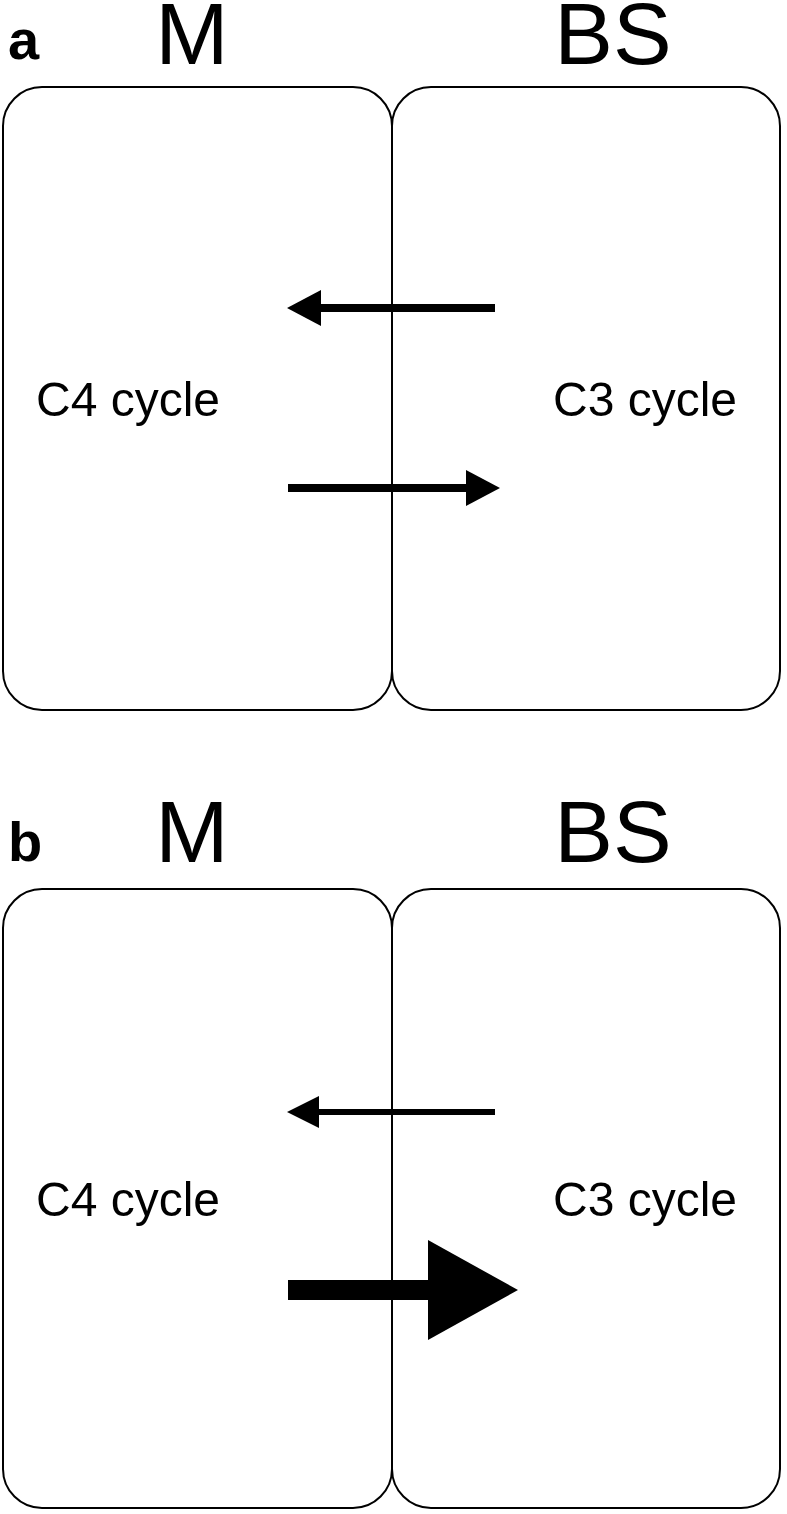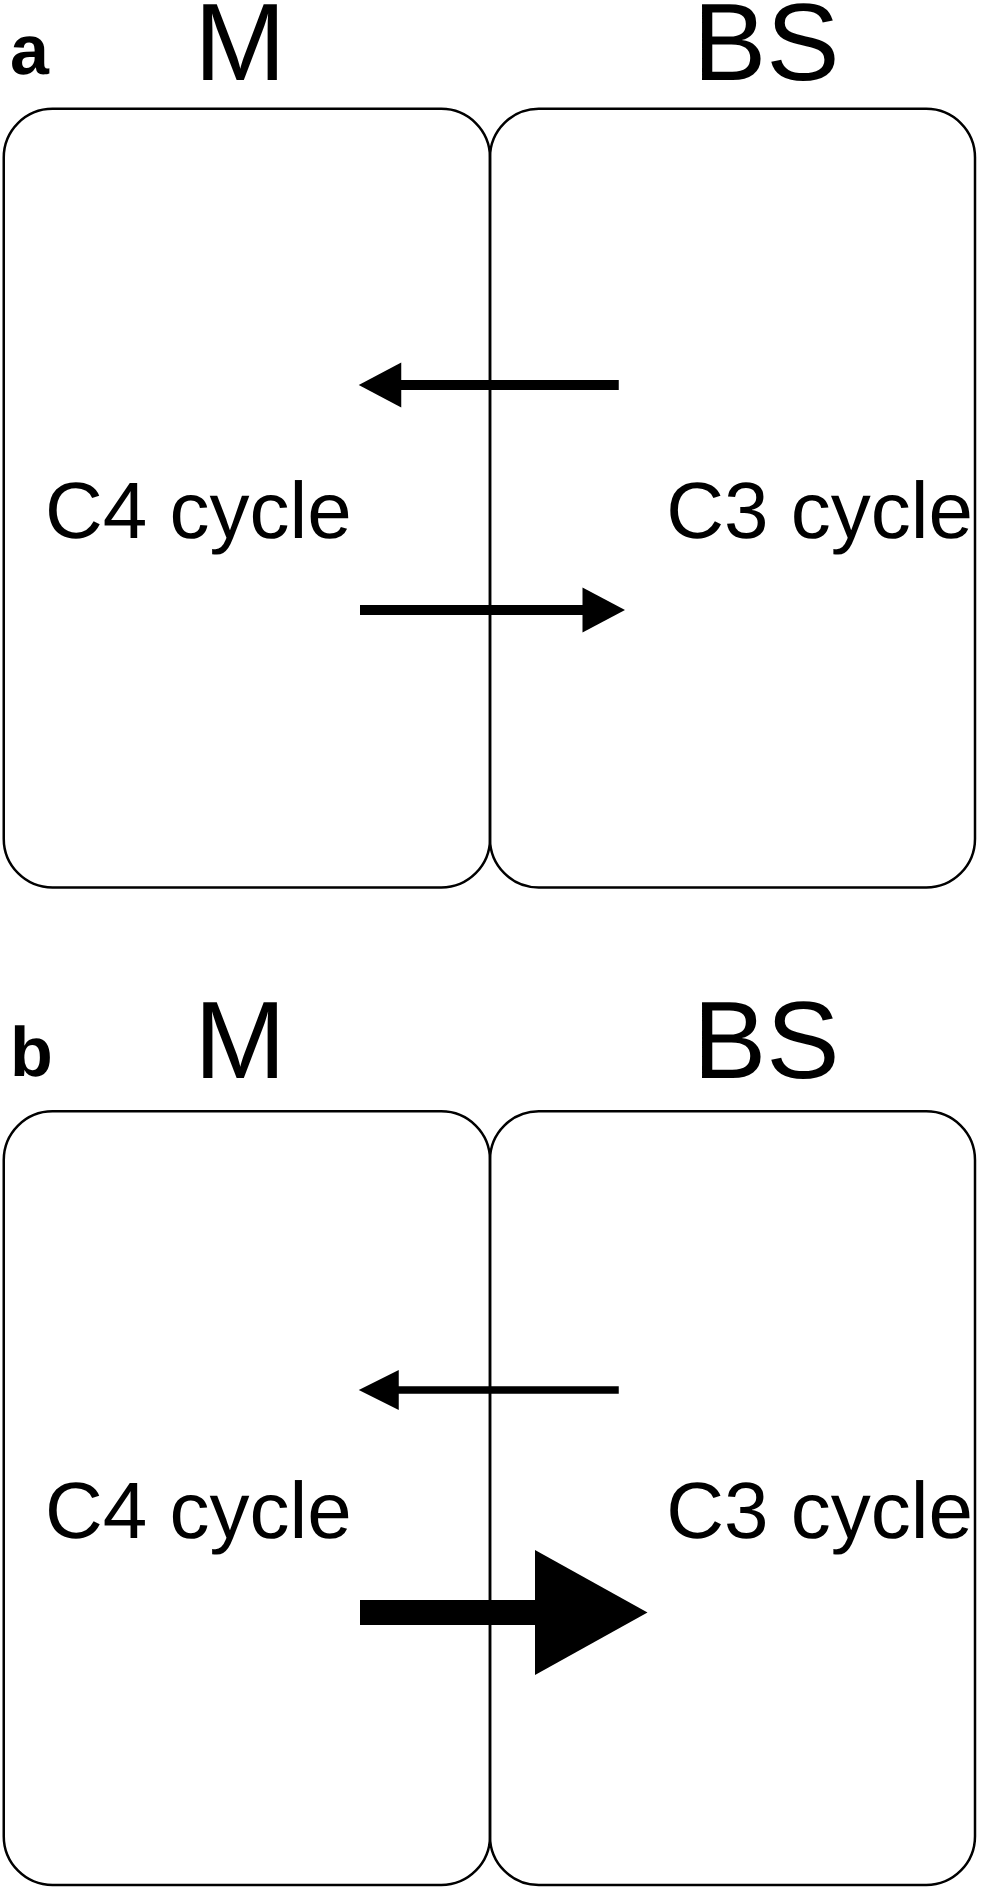--- a/index.html
+++ b/index.html
@@ -54,28 +54,28 @@
     border-radius: 40px;
     background: transparent;
   }
   #panel-a .cell { top: 86px; height: 625px; }
   #panel-b .cell { top: 90px;  height: 621px; }
   .cell.left  { left: 2px;   width: 391px; }
   .cell.right { left: 391px; width: 390px; }
 
   .cycle {
     position: absolute;
-    font-size: 64px;
+    font-size: 48px;
     line-height: 1;
     white-space: nowrap;
   }
   #panel-a .cycle { top: 376px; }
   #panel-b .cycle { top: 378px; }
   .cycle.c4 { left: 36px; }
-  .cycle.c3 { left: 533px; text-align: center; }
+  .cycle.c3 { left: 553px; text-align: center; }
 
   svg.arrow {
     position: absolute;
     display: block;
     overflow: visible;
   }
   svg.arrow * { fill: #000000; stroke: none; }
 
   #arrow-a-left  { left: 283px; top: 288px; }
   #arrow-a-right { left: 286px; top: 468px; }

